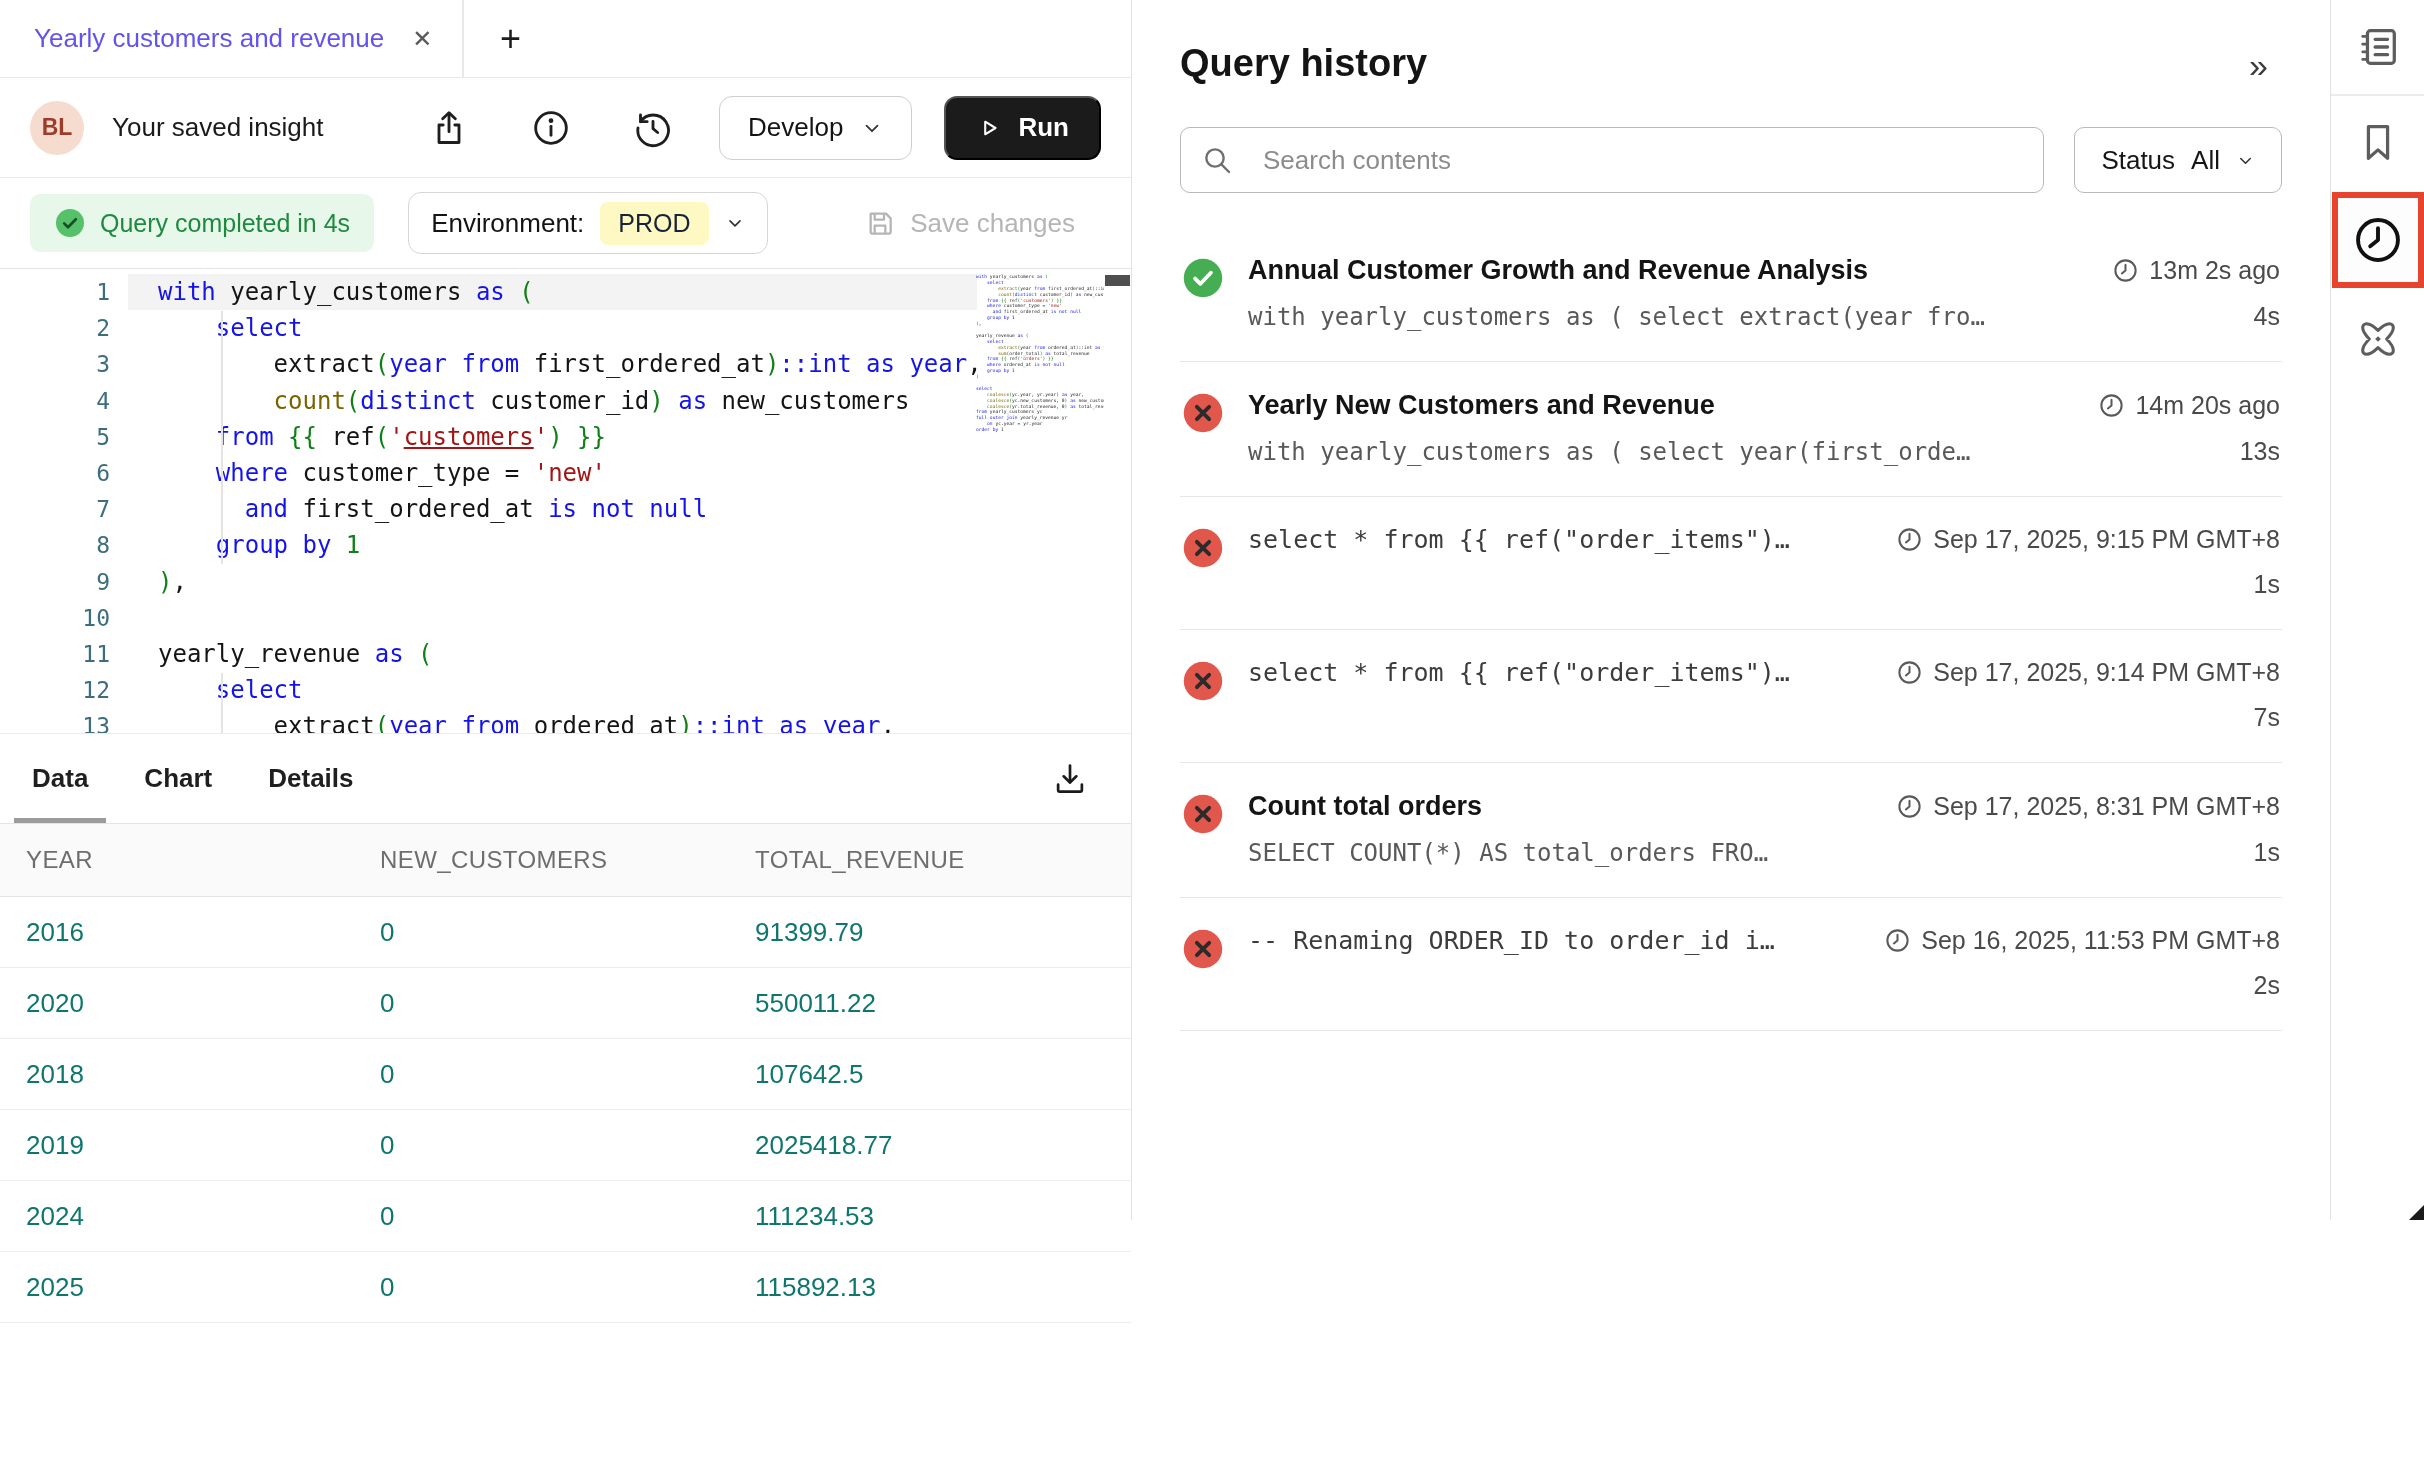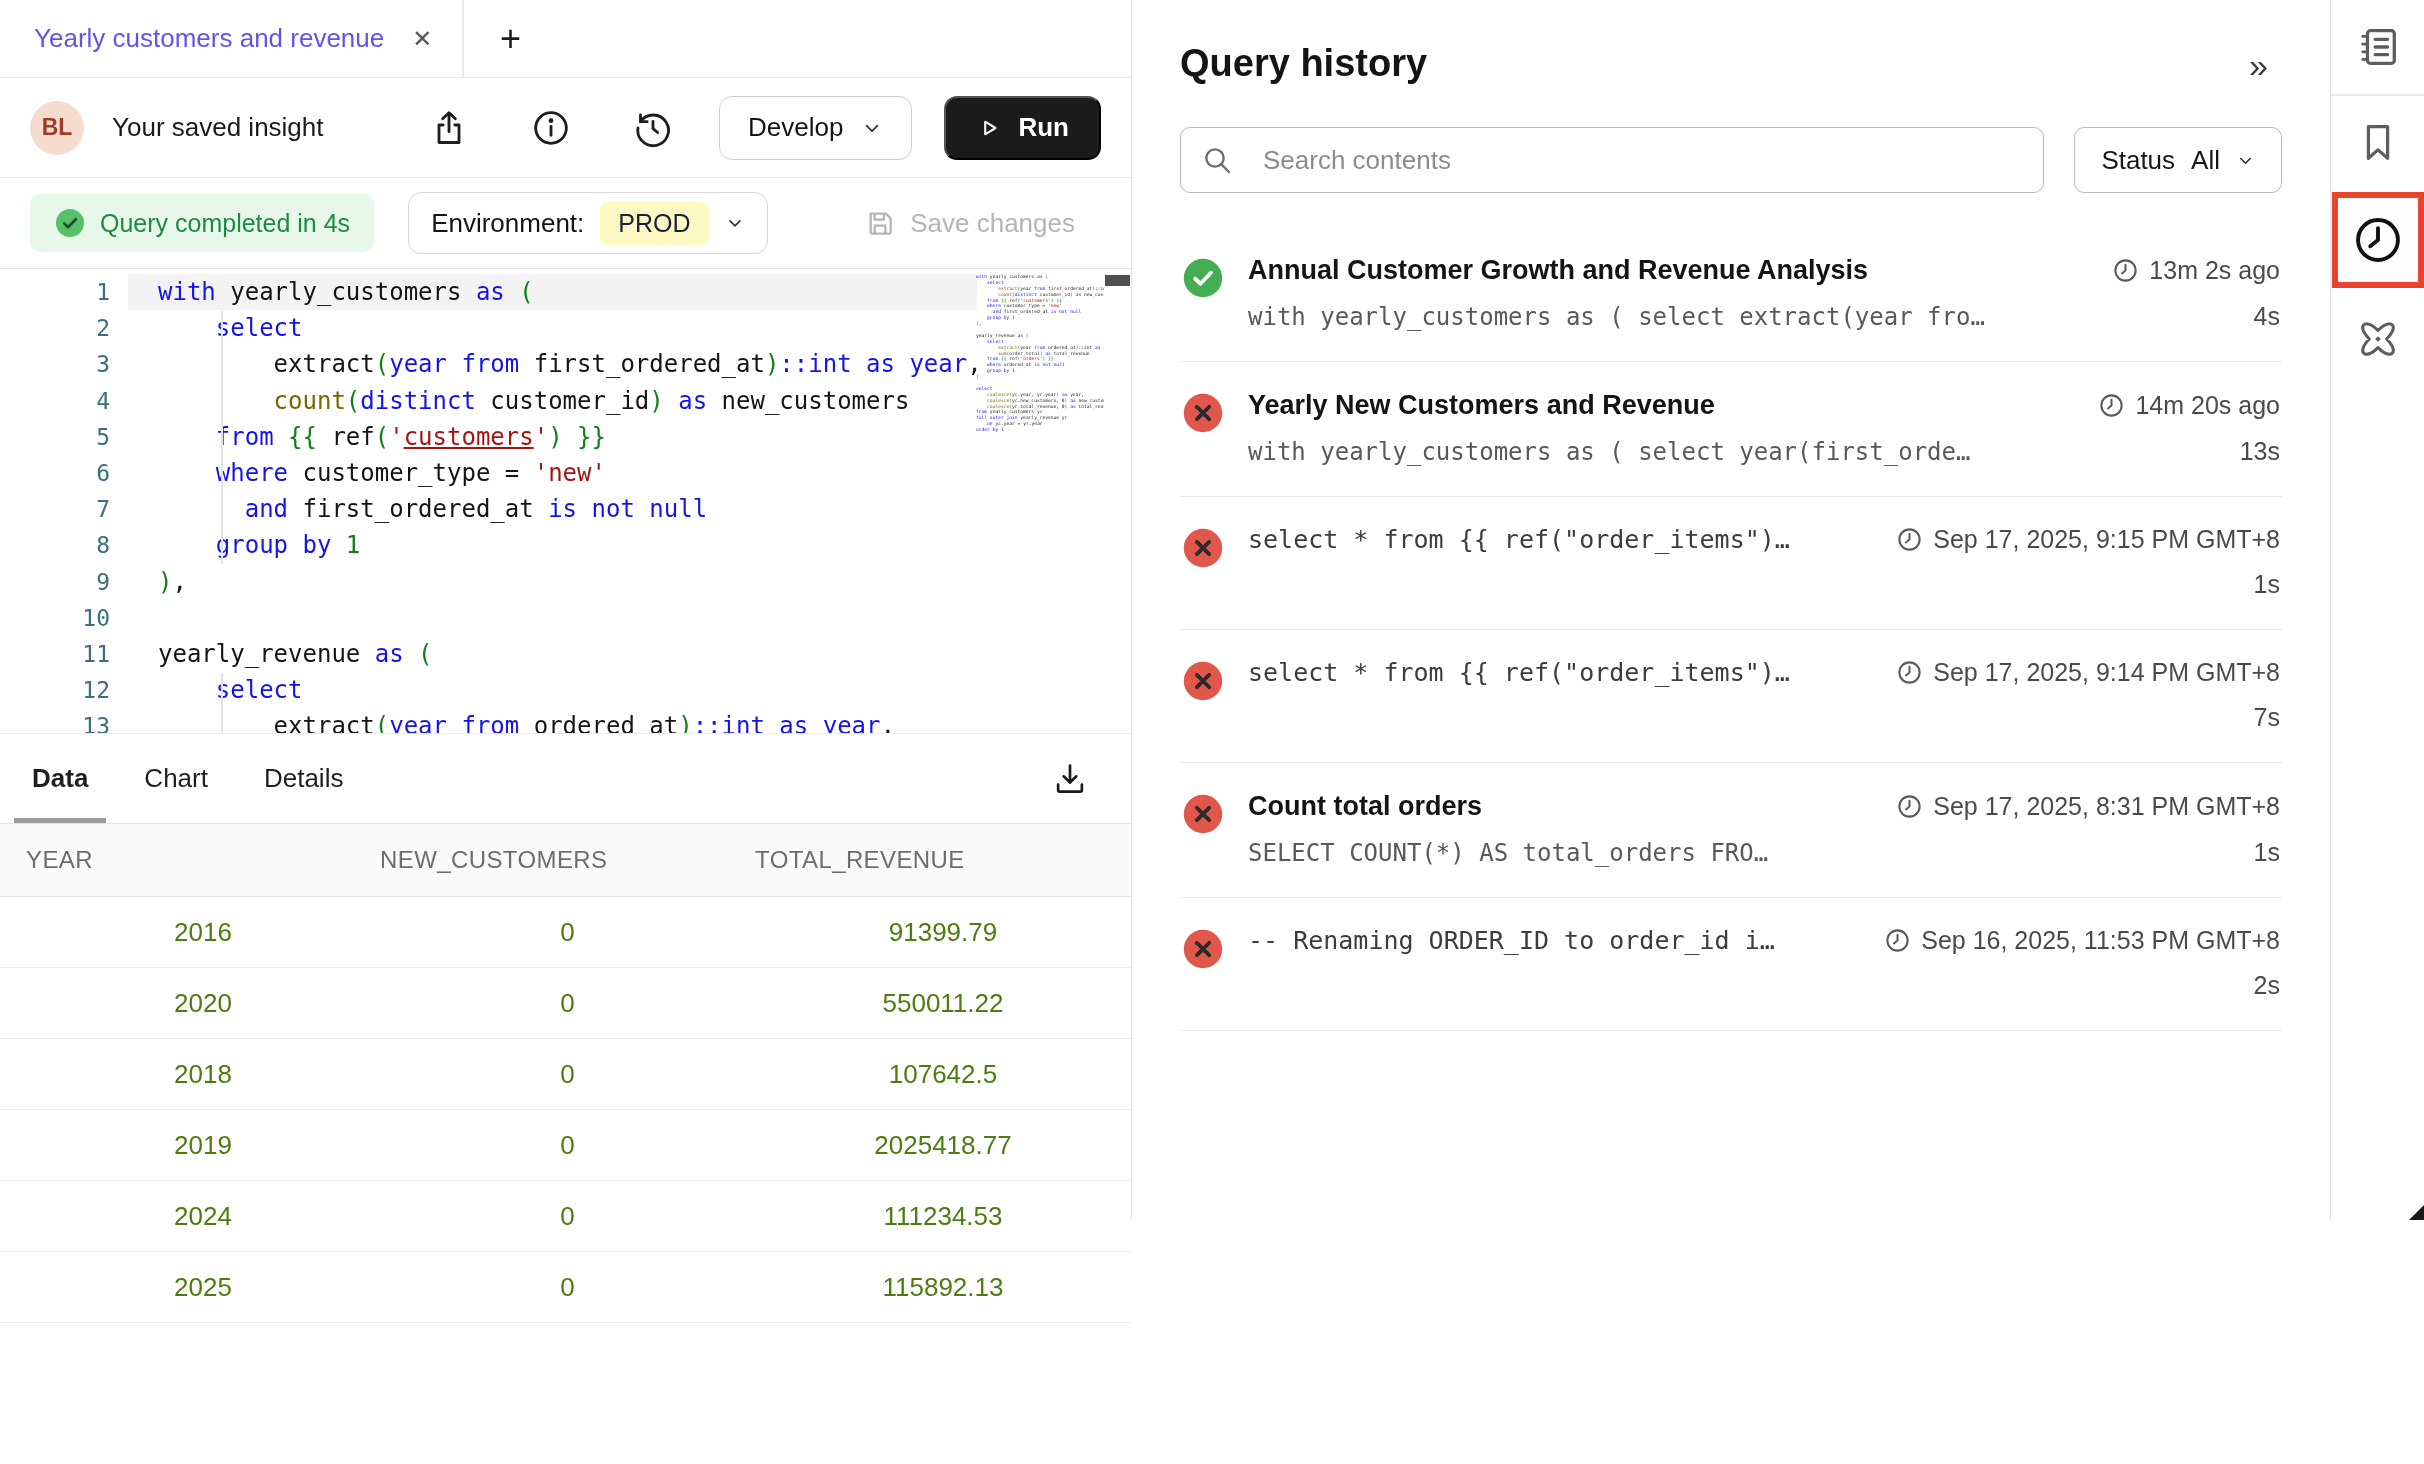--- a/index.html
+++ b/index.html
@@ -65,31 +65,31 @@
   .minimap { position: absolute; right: 27px; top: 5px; bottom: 0; width: 128px; overflow: hidden;
     font-family: "DejaVu Sans Mono", monospace; font-size: 4.6px; line-height: 5.9px; white-space: pre; }
   .mm-line { height: 5.9px; }
   .ed-scroll { position: absolute; right: 0; top: 0; bottom: 0; width: 27px; }
   .ed-thumb { position: absolute; top: 6px; left: 1px; right: 1px; height: 11px; background: #4f4f4f; }
 
   
   .results { flex: 1; display: flex; flex-direction: column; border-top: 1px solid #ececec; min-height: 0; }
   .res-tabs { height: 89px; flex: none; display: flex; align-items: center; padding-left: 32px; }
   .res-tab { font-size: 26px; color: #1f1f1f; margin-right: 56px; height: 100%;
-    display: flex; align-items: center; position: relative; }
+    display: flex; align-items: center; position: relative; font-weight: bold; }
   .res-tab.active { font-weight: bold; }
   .res-tab.active::after { content: ""; position: absolute; left: -18px; right: -18px;
     bottom: 0; height: 5px; background: #9b9b9b; }
   .download-btn { margin-left: auto; margin-right: 42px; width: 38px; height: 38px; color: #1b1b1b; }
   .download-btn svg { width: 100%; height: 100%; }
   table.tbl { width: 100%; border-collapse: collapse; }
   .tbl th { background: #fafafa; border-top: 1.6px solid #e4e4e4; border-bottom: 1.6px solid #e4e4e4;
     height: 73px; text-align: left; color: #6e6e6e; font-size: 24px; font-weight: normal;
     letter-spacing: 0.4px; }
-  .tbl td { height: 71px; border-bottom: 1.6px solid #ededed; font-size: 26px; color: #4d7c0f; text-align: center; }
+  .tbl td { height: 71px; border-bottom: 1.6px solid #ededed; font-size: 26px; color: #0f766e; }
   .tbl th:nth-child(1), .tbl td:nth-child(1) { padding-left: 26px; width: 380px; }
   .tbl th:nth-child(2), .tbl td:nth-child(2) { width: 375px; }
 
   
   .hpanel { flex: 1; min-width: 0; display: flex; flex-direction: column; padding: 0 48px; }
   .hhead { display: flex; align-items: flex-end; margin-top: 42px; }
   .htitle { flex: 1; font-size: 38px; font-weight: bold; color: #141414; }
   .collapse-btn { font-size: 34px; color: #3c3c3c; padding-right: 14px; }
   .hsearch { display: flex; gap: 30px; margin-top: 42px; }
   .searchbox { flex: 1; height: 66px; border: 1.6px solid #b9b9b9; border-radius: 10px;

